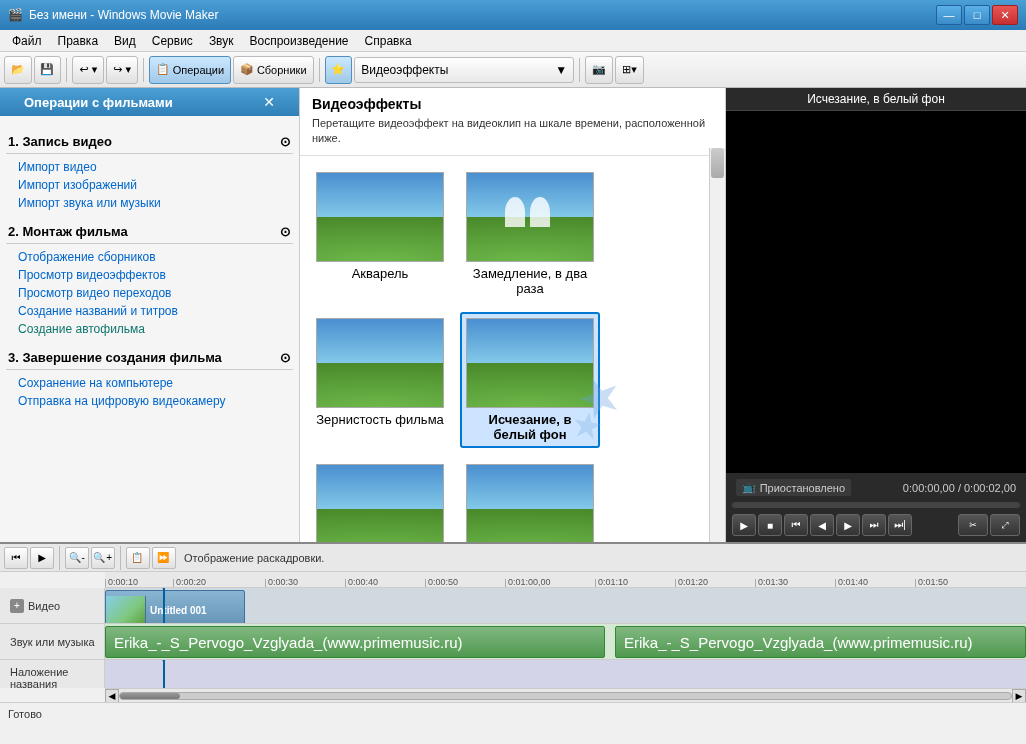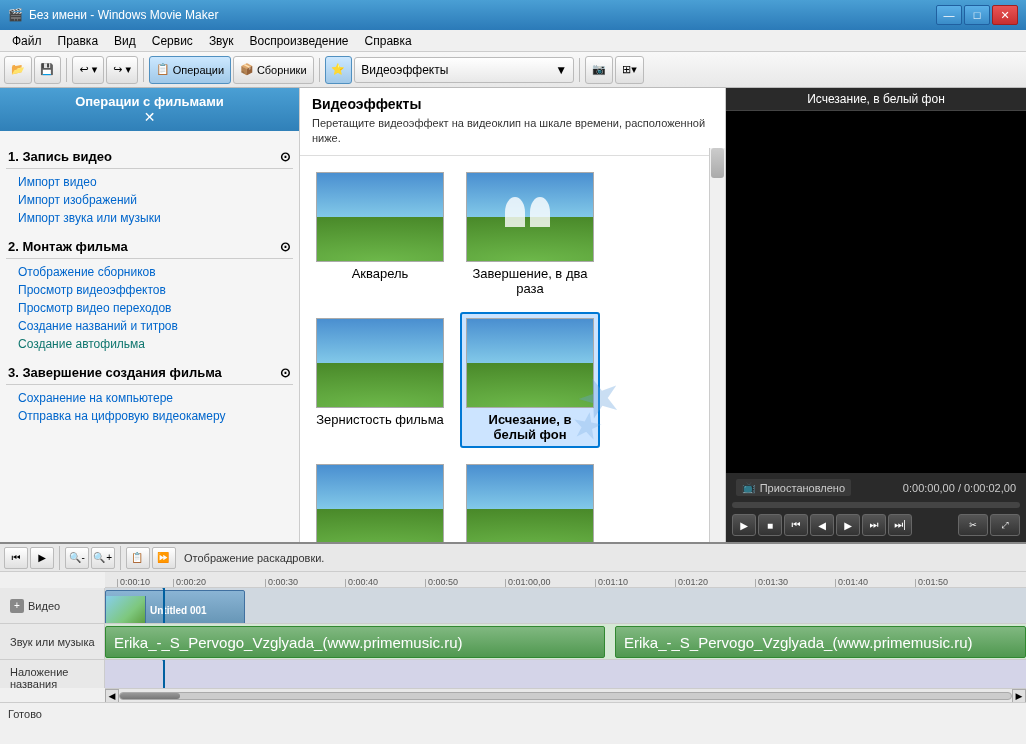--- a/index.html
+++ b/index.html
@@ -21,21 +21,21 @@
     .toolbar-btn { height: 28px; padding: 0 6px; background: linear-gradient(to bottom, #fff, #e0e0e0); border: 1px solid #bbb; border-radius: 3px; cursor: pointer; display: flex; align-items: center; gap: 3px; font-size: 11px; }
     .toolbar-sep { width: 1px; height: 24px; background: #bbb; margin: 0 3px; }
     .toolbar-active { background: linear-gradient(to bottom, #cce8ff, #a0c8e8); border-color: #5090c0; }
     .effects-dropdown { width: 220px; height: 26px; background: linear-gradient(to bottom, #fff, #e8e8e8); border: 1px solid #bbb; border-radius: 3px; display: flex; align-items: center; padding: 0 6px; cursor: pointer; justify-content: space-between; }
 
     
     #main { display: flex; height: calc(744px - 30px - 22px - 36px - 22px - 160px); }
 
     
     #left-panel { width: 300px; background: #f5f5f5; border-right: 1px solid #ccc; display: flex; flex-direction: column; }
-    #panel-header { background: linear-gradient(to bottom, #4a9fd4, #3080b8); color: white; padding: 6px 24px; font-weight: bold; font-size: 13px; display: flex; justify-content: space-between; align-items: center; flex-direction: column; }
+    #panel-header { background: linear-gradient(to bottom, #4a9fd4, #3080b8); color: white; padding: 6px 24px; font-weight: bold; font-size: 13px; display: flex; justify-content: space-between; align-items: center; }
     #panel-content { padding: 6px; overflow-y: auto; flex: 1; }
     .section-header { display: flex; justify-content: space-between; align-items: center; padding: 4px 2px; font-weight: bold; font-size: 13px; color: #000; border-bottom: 1px solid #ccc; margin-bottom: 4px; margin-top: 8px; }
     .section-item { color: #0066cc; padding: 2px 12px; cursor: pointer; font-size: 12px; }
     .section-item.disabled { color: #0f766e; cursor: default; }
 
     
     #effects-panel { flex: 1; background: white; border-right: 1px solid #ccc; display: flex; flex-direction: column; overflow: hidden; }
     #effects-header { padding: 8px 12px; background: white; border-bottom: 1px solid #ddd; }
     #effects-title { font-weight: bold; font-size: 14px; margin-bottom: 4px; }
     #effects-desc { font-size: 11px; color: #333; line-height: 1.4; }
@@ -204,21 +204,21 @@
       </div>
 
       <div class="effect-item">
         <div class="effect-thumb" style="overflow:hidden;">
           <div class="xp-sky"></div>
           <div class="xp-hill"></div>
 
           <div style="position:absolute;bottom:38%;left:30%;width:20px;height:30px;background:rgba(255,255,255,0.8);border-radius:50% 50% 0 0;"></div>
           <div style="position:absolute;bottom:38%;left:50%;width:20px;height:30px;background:rgba(255,255,255,0.8);border-radius:50% 50% 0 0;"></div>
         </div>
-        <span class="effect-label">Завершение, в два раза</span>
+        <span class="effect-label">Замедление, в два раза</span>
       </div>
 
       <div class="effect-item">
         <div class="effect-thumb">
           <div class="xp-sky"></div>
           <div class="xp-hill"></div>
         </div>
         <span class="effect-label">Зернистость фильма</span>
       </div>
 
@@ -292,21 +292,21 @@
     <button class="tl-btn">🔍-</button>
     <button class="tl-btn">🔍+</button>
     <div class="toolbar-sep"></div>
     <button class="tl-btn">📋</button>
     <button class="tl-btn">⏩</button>
     <span id="timeline-label">Отображение раскадровки.</span>
   </div>
   <div id="timeline-content">
 
     <div id="timeline-ruler">
-      <div class="ruler-mark" style="left:12px;">0:00:10</div>
+      <div class="ruler-mark" style="left:0px;">0:00:10</div>
       <div class="ruler-mark" style="left:68px;margin-top:12px;">0:00:20</div>
       <div class="ruler-mark" style="left:160px;">0:00:30</div>
       <div class="ruler-mark" style="left:240px;">0:00:40</div>
       <div class="ruler-mark" style="left:320px;">0:00:50</div>
       <div class="ruler-mark" style="left:400px;">0:01:00,00</div>
       <div class="ruler-mark" style="left:490px;">0:01:10</div>
       <div class="ruler-mark" style="left:570px;">0:01:20</div>
       <div class="ruler-mark" style="left:650px;">0:01:30</div>
       <div class="ruler-mark" style="left:730px;">0:01:40</div>
       <div class="ruler-mark" style="left:810px;">0:01:50</div>

